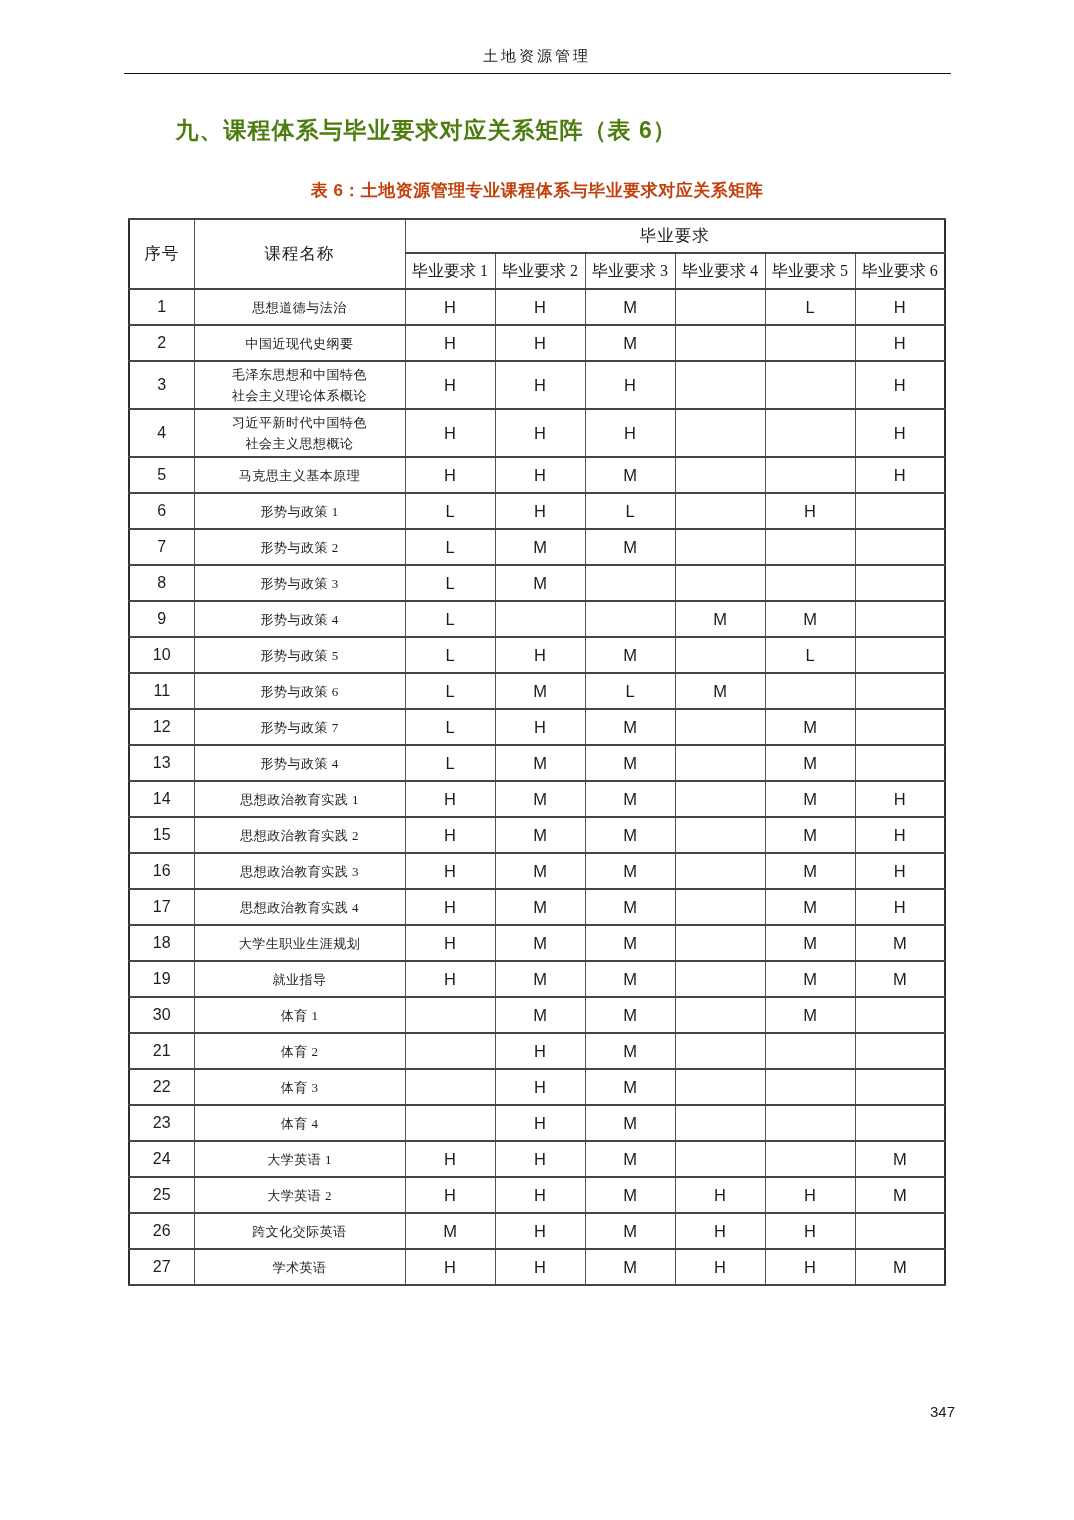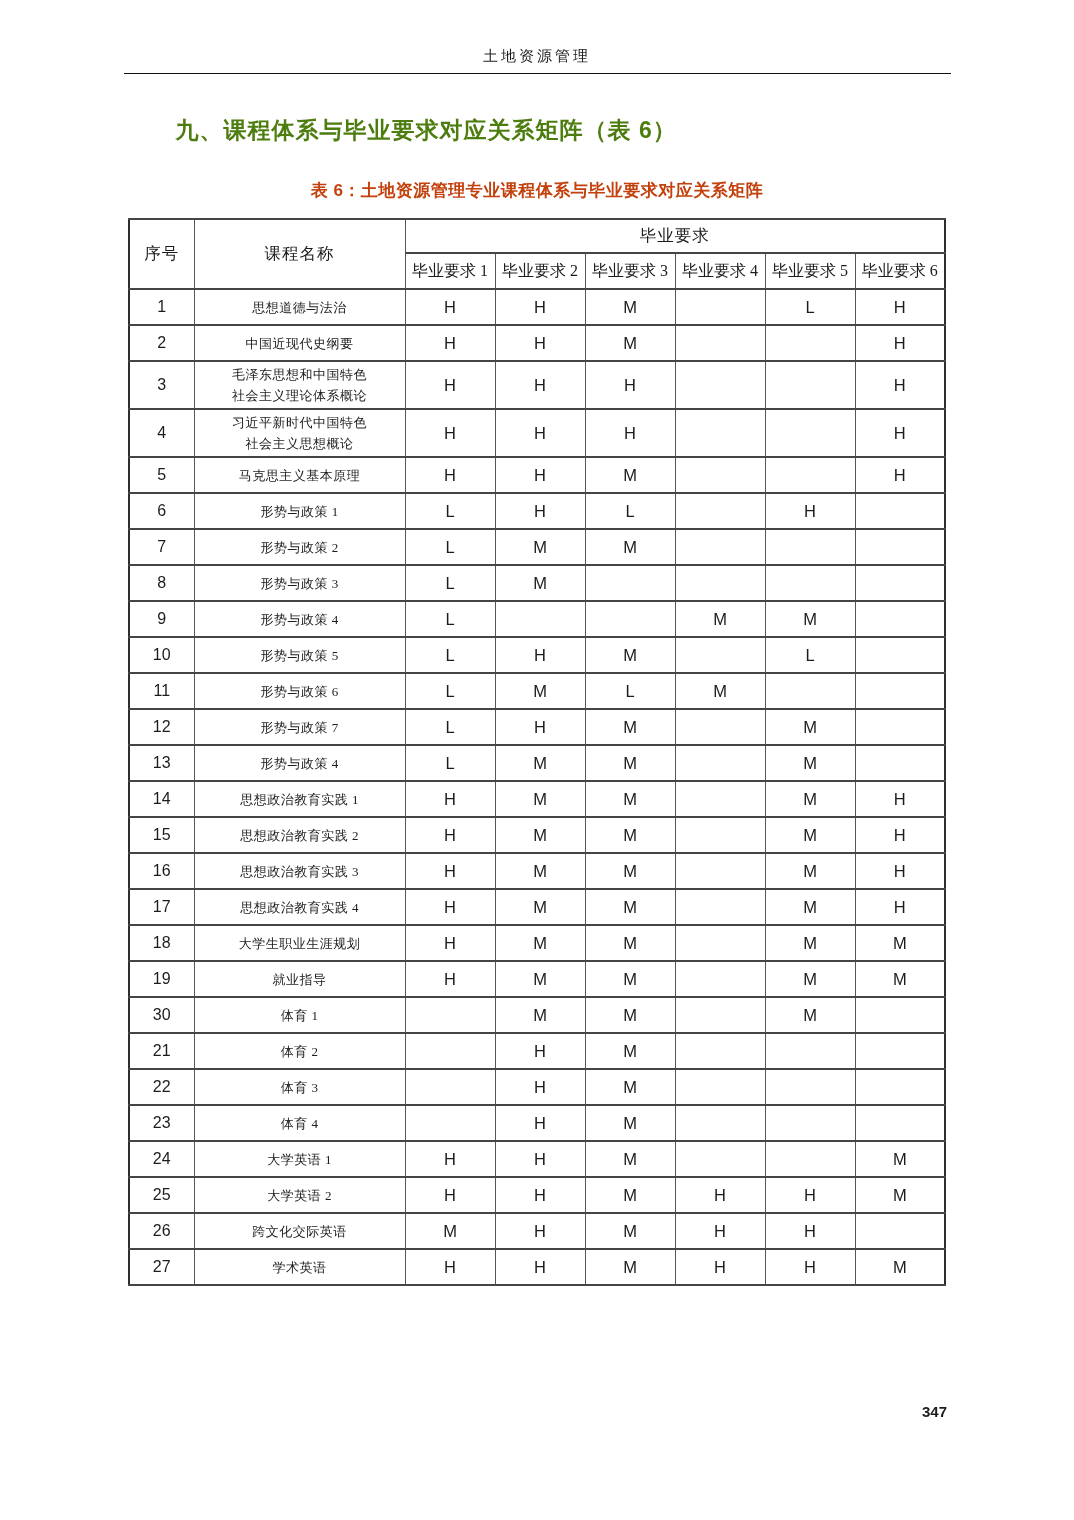--- a/index.html
+++ b/index.html
@@ -88,25 +88,24 @@
     white-space: pre-line;
     line-height: 21px;
   }
   td.val-cell {
     font-family: "Liberation Sans", "DejaVu Sans", sans-serif;
     font-size: 16.5px;
   }
   .page-number {
     position: absolute;
     top: 1403px;
-    right: 127px;
+    right: 119px;
     font-family: "Liberation Sans", "DejaVu Sans", sans-serif;
     font-size: 15px;
     color: #1c1c1c;
-    font-weight: bold;
   }
 </style>
 </head>
 <body>
 
 <div class="page">
   <div class="content">
 
     <div class="doc-header">土地资源管理</div>
 

